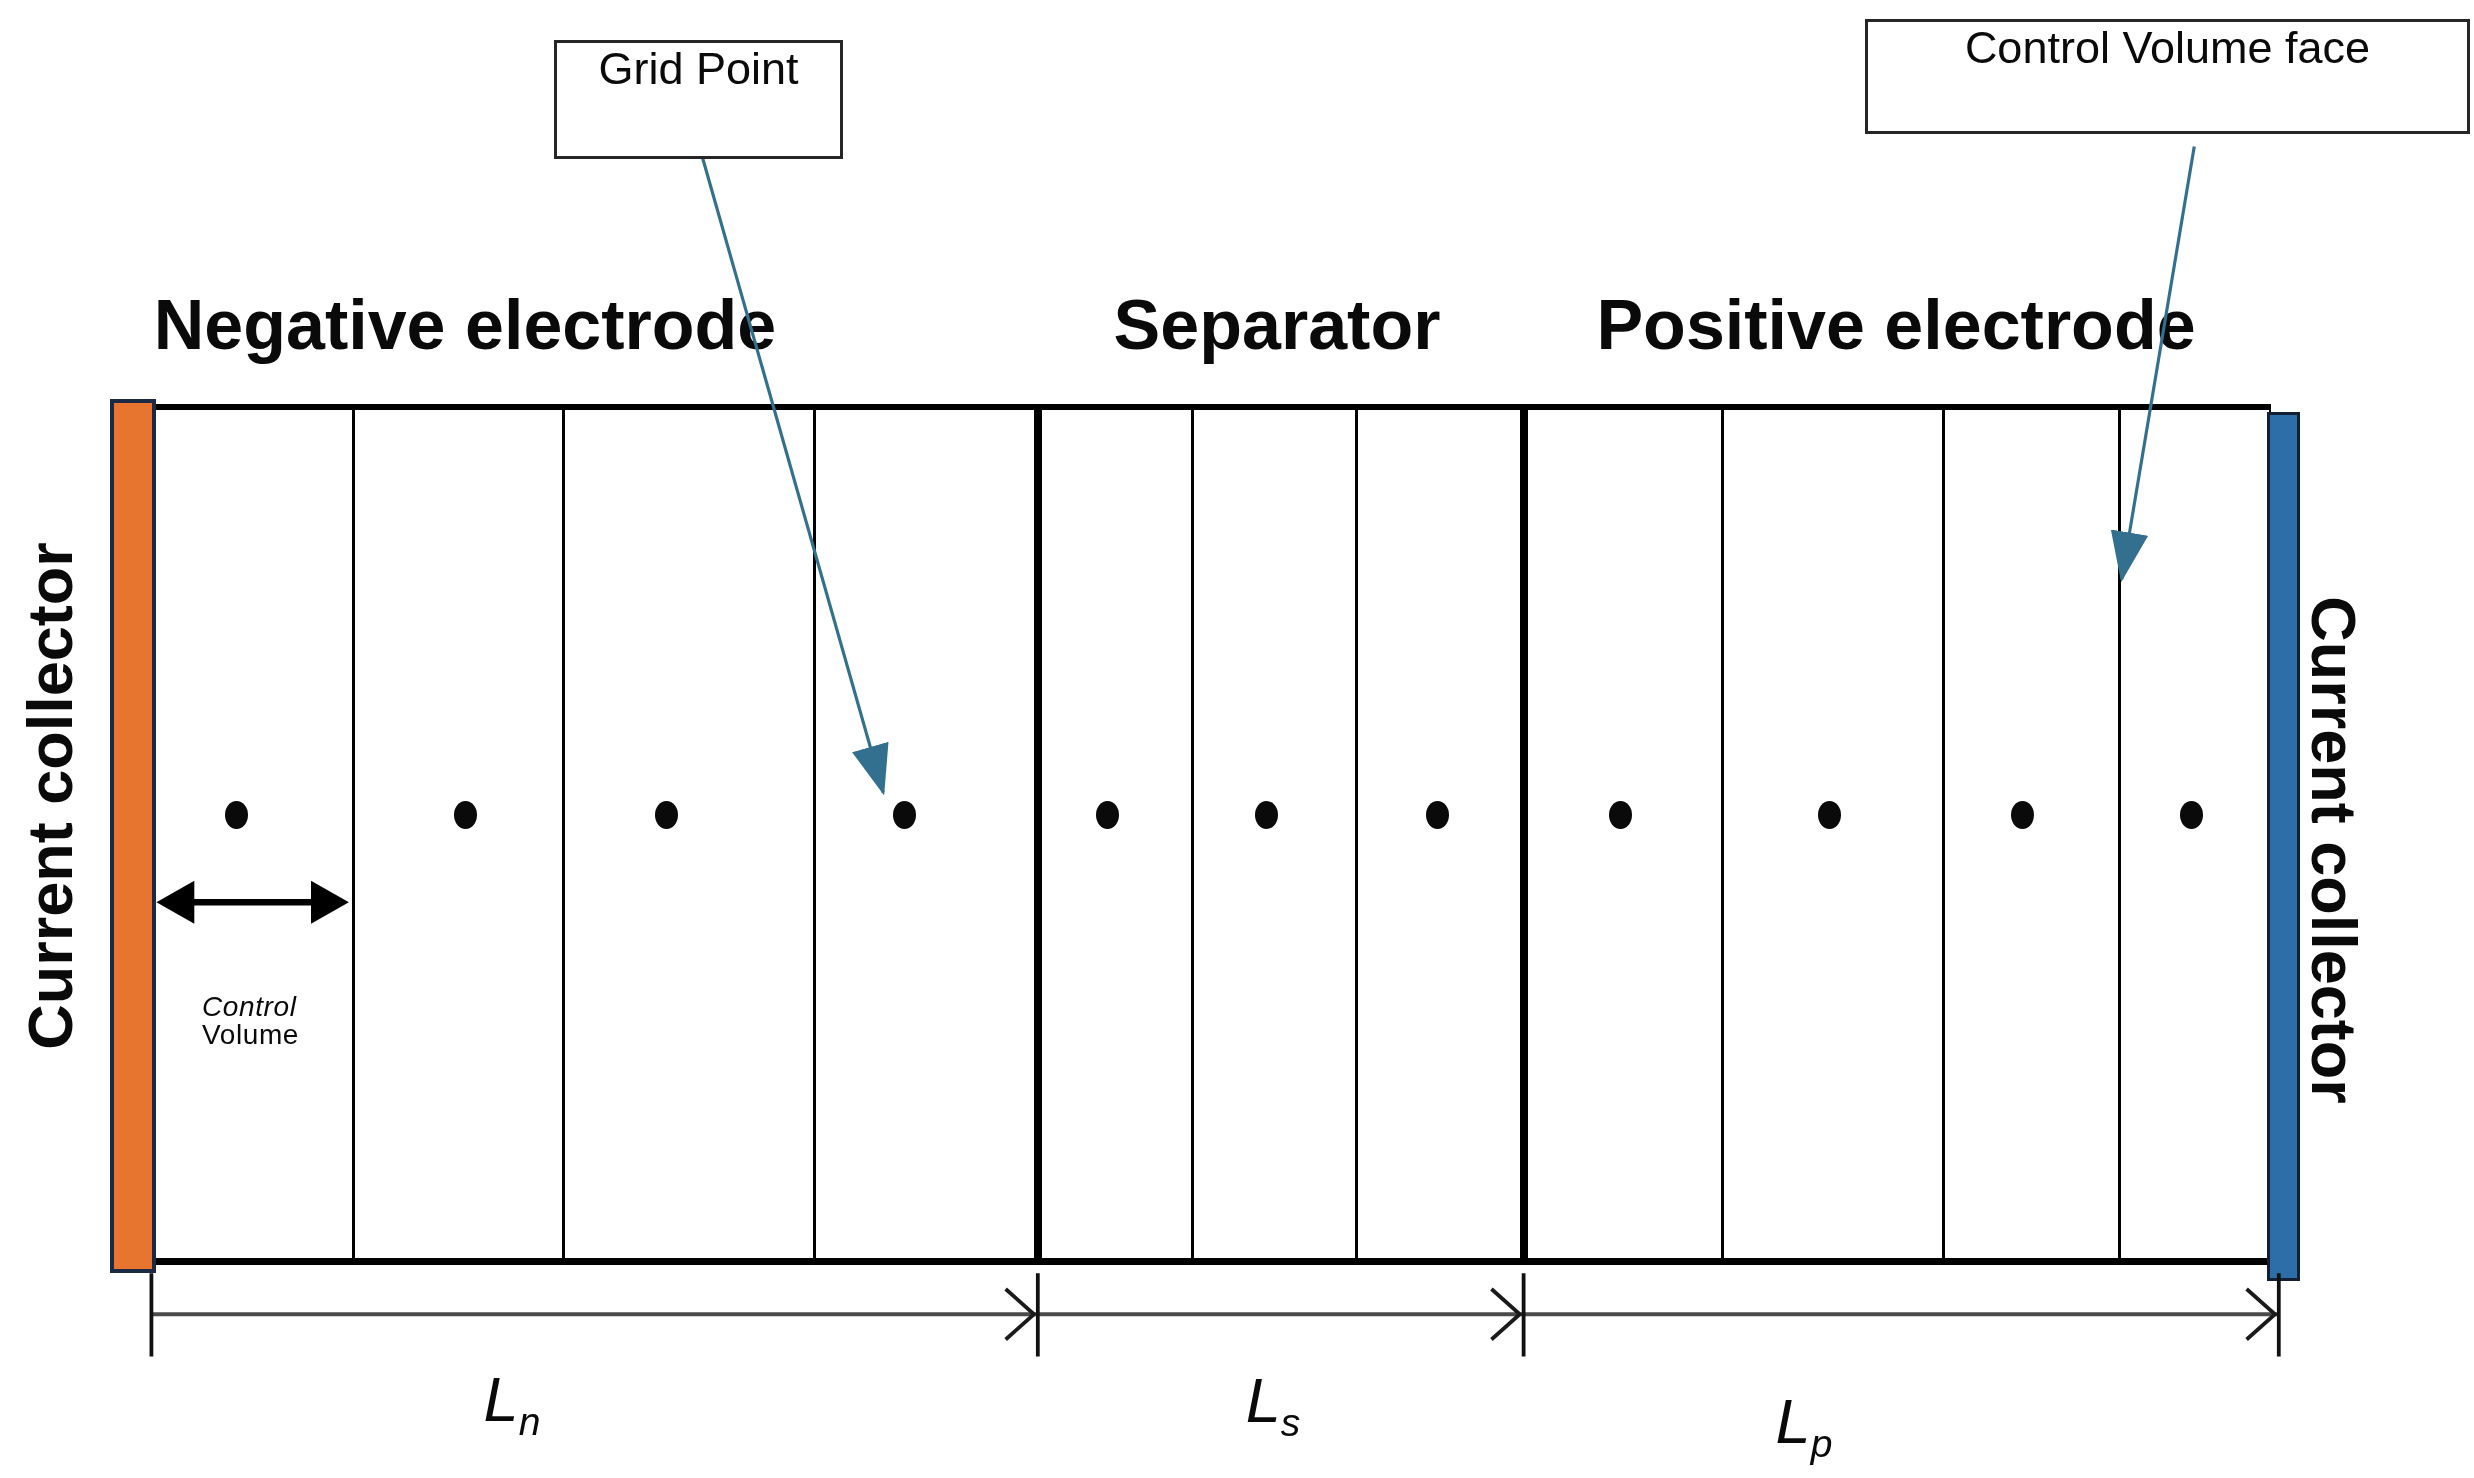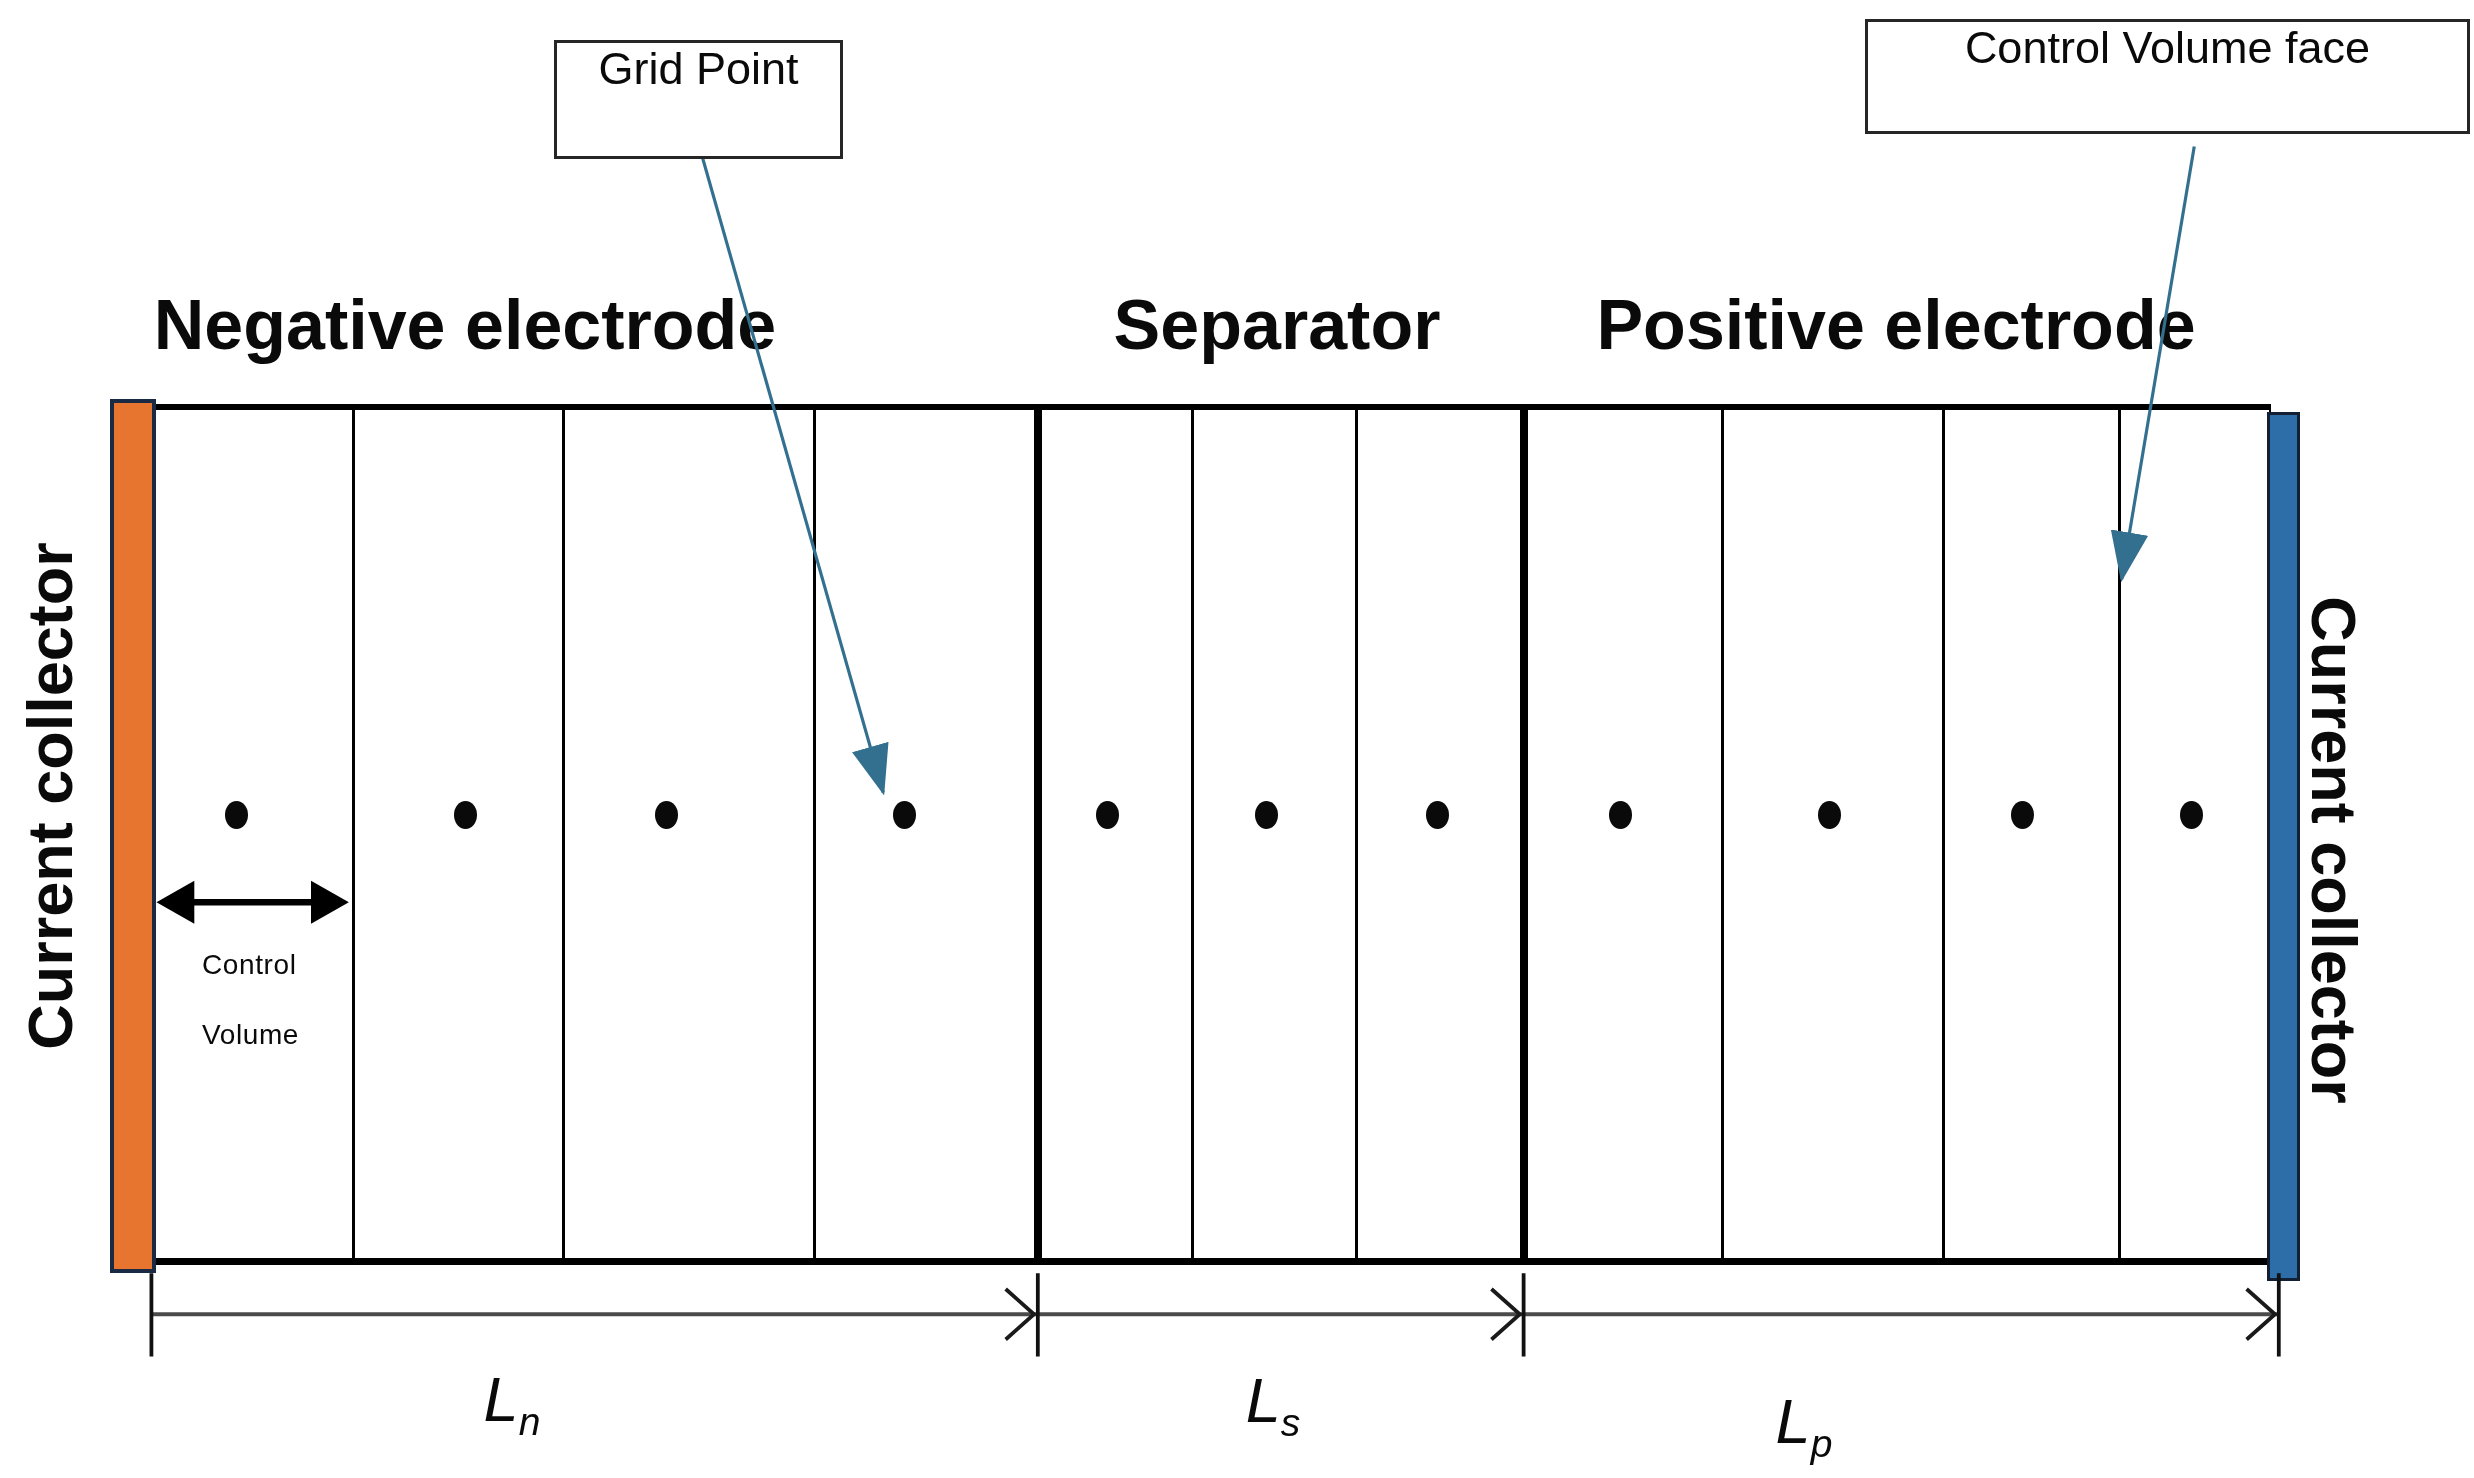--- a/index.html
+++ b/index.html
@@ -52,21 +52,21 @@
   .cc-label.left{left:50px;top:796px;transform:translate(-50%,-50%) rotate(-90deg);}
   .cc-label.right{left:2334px;top:850px;transform:translate(-50%,-50%) rotate(90deg);}
   
   .dot{
     position:absolute;width:23px;height:28px;border-radius:50%;background:#0a0a0a;z-index:4;
   }
   
   .cv-small{
     position:absolute;left:202px;font-size:28px;white-space:nowrap;z-index:4;letter-spacing:0.6px;
   }
-  .cv-small.l1{top:949px;}
+  .cv-small.l1{top:991px;font-style:italic;}
   .cv-small.l2{top:1019px;}
   
   .len-label{
     position:absolute;transform:translateX(-50%);
     font-family:Liberation Sans, sans-serif;font-style:italic;
     font-size:63px;white-space:nowrap;z-index:4;
   }
   .len-label sub{font-size:0.62em;line-height:0;font-style:italic;}
   .len-label.ln{left:512px;top:1363px;}
   .len-label.ls{left:1273px;top:1364px;}

